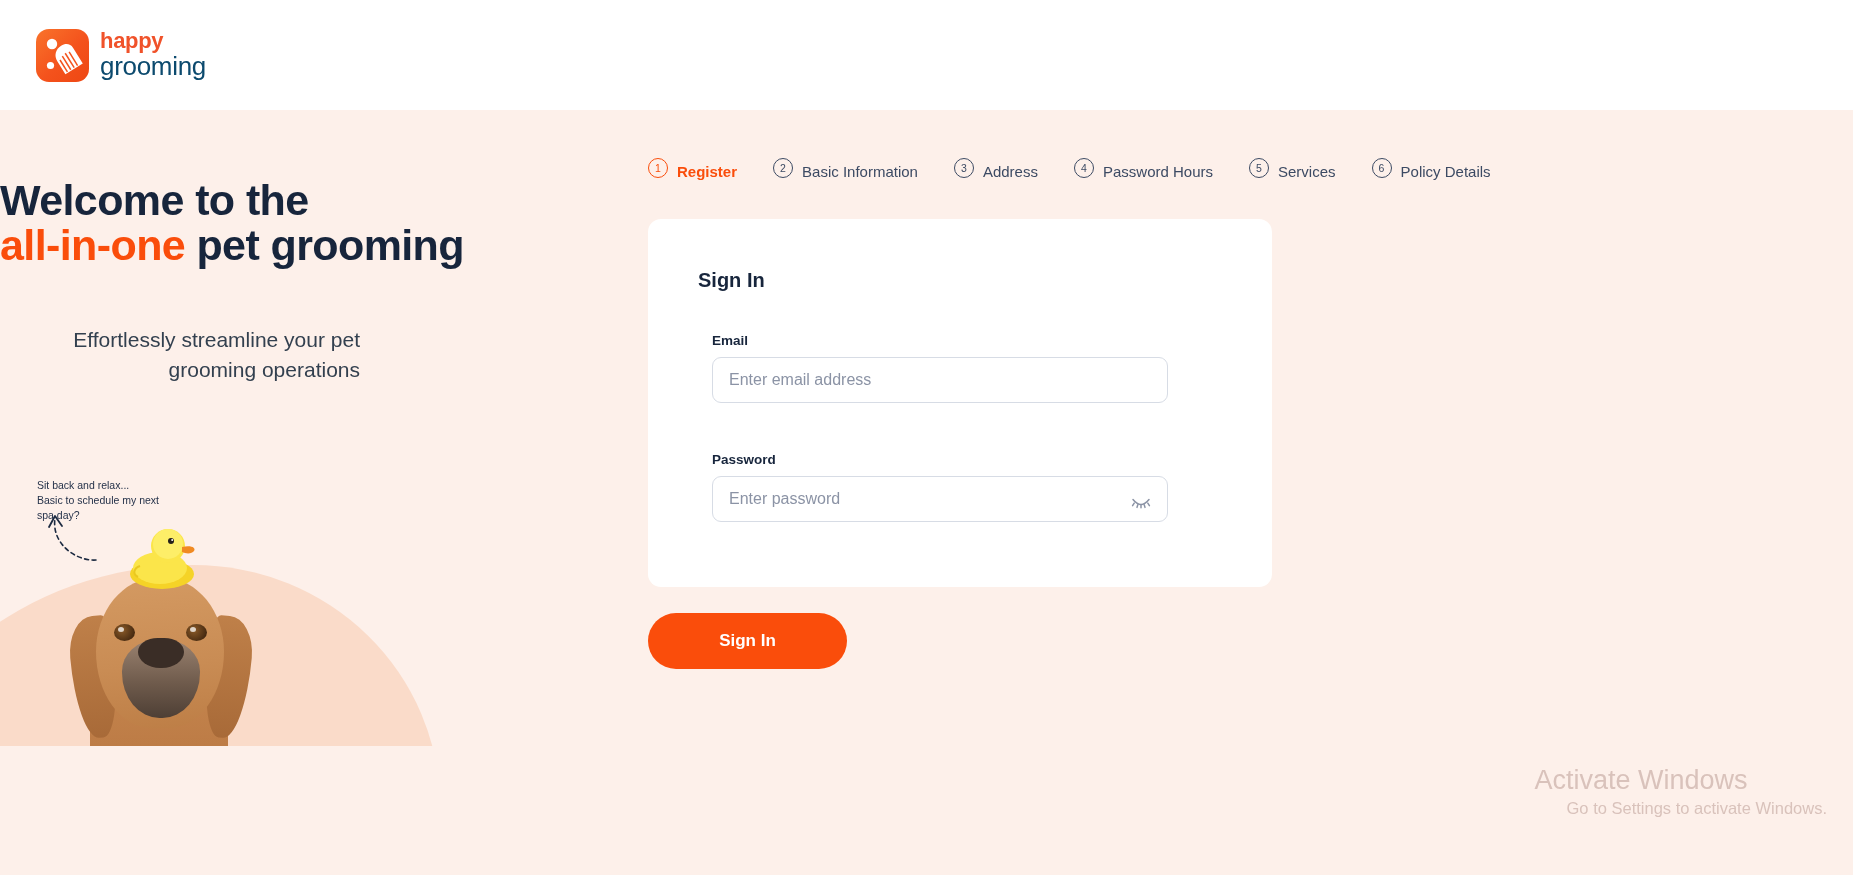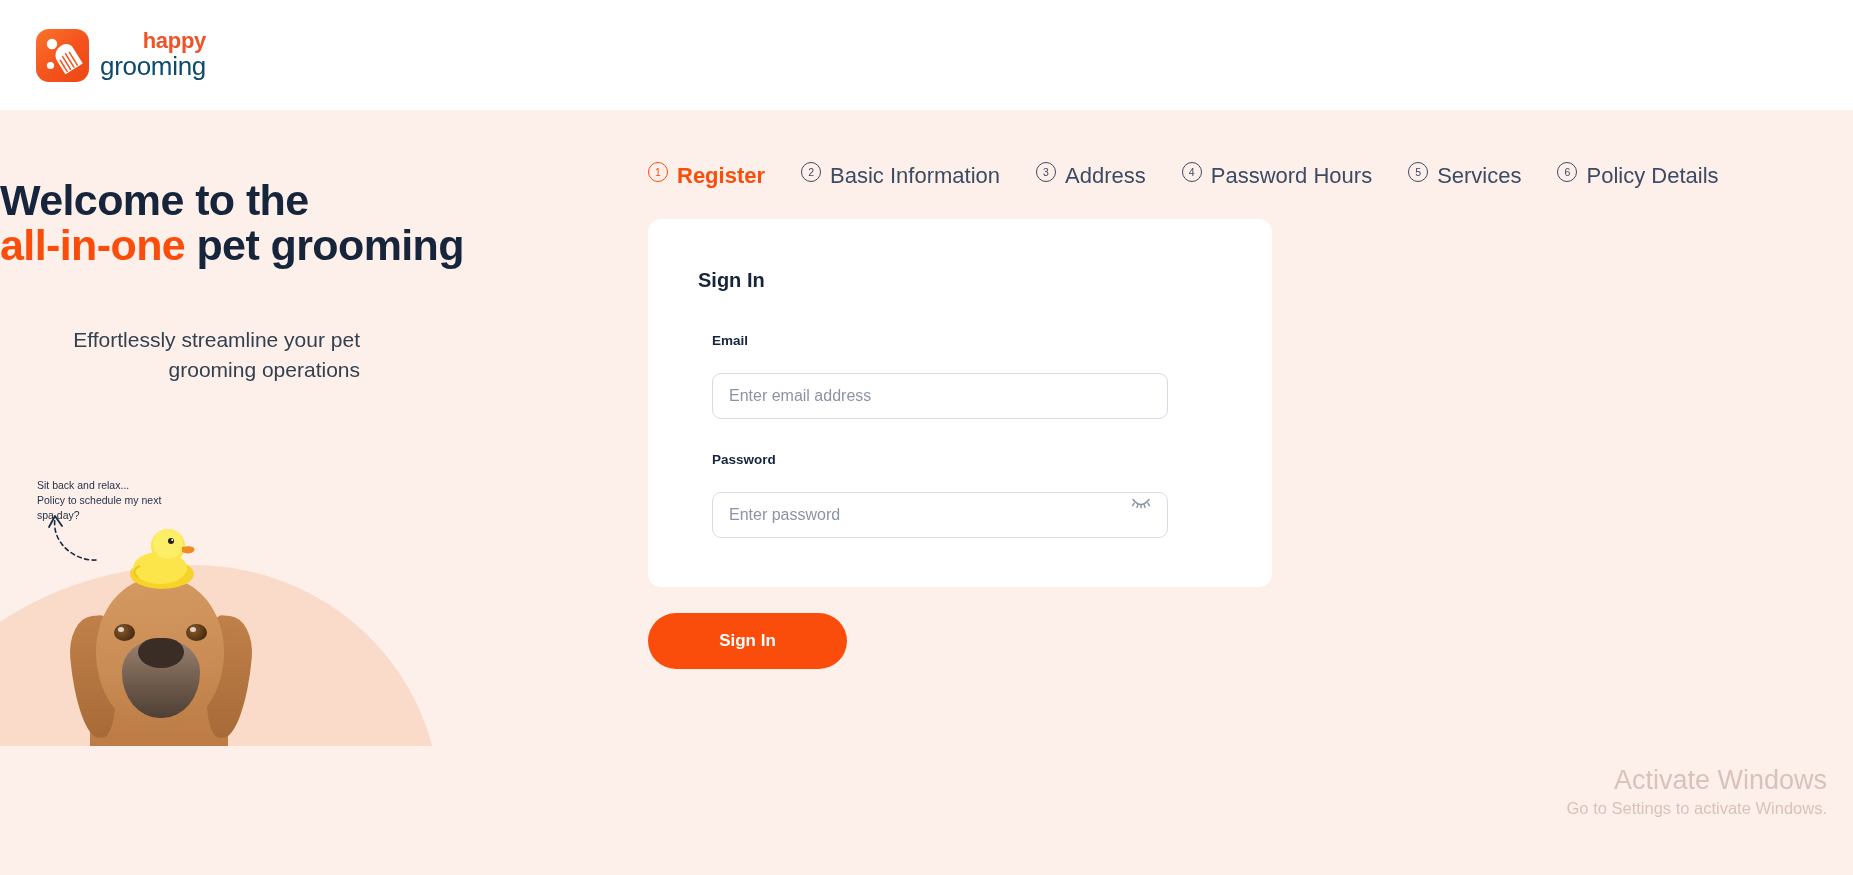--- a/index.html
+++ b/index.html
@@ -40,21 +40,20 @@
     border-radius: 13px;
     background: linear-gradient(135deg, #f9732b 0%, #f4521c 55%, #ee4713 100%);
     position: relative;
     flex: none;
   }
 
   .logo-text {
     display: flex;
     flex-direction: column;
     line-height: 1.02;
-    text-align: right;
   }
   .logo-text .lt1 {
     font-size: 22px;
     font-weight: bold;
     color: #f0522a;
     letter-spacing: -0.3px;
   }
   .logo-text .lt2 {
     font-size: 26px;
     font-weight: normal;
@@ -215,21 +214,21 @@
   .step { display: flex; align-items: center; gap: 9px; white-space: nowrap; }
   .step-num {
     width: 20px; height: 20px;
     border-radius: 50%;
     border: 1.4px solid #3c4a63;
     color: #3c4a63;
     font-size: 10.5px;
     display: flex; align-items: center; justify-content: center;
     flex: none;
   }
-  .step-label { font-size: 22px; color: #3c4a63; margin-top: 8px; }
+  .step-label { font-size: 15px; color: #3c4a63; margin-top: 8px; }
   .step.active .step-num { border-color: #fa4d0b; color: #fa4d0b; }
   .step.active .step-label { color: #fa4d0b; font-weight: bold; }
 
   
   .card {
     position: absolute;
     left: 648px;
     top: 219px;
     width: 624px;
     height: 368px;
@@ -258,21 +257,20 @@
     width: 456px;
     height: 46px;
     border: 1px solid #d7dce5;
     border-radius: 9px;
     background: #ffffff;
     padding: 6px 16px;
     font-size: 16px;
     color: #17253c;
     font-family: "Liberation Sans", sans-serif;
     outline: none;
-    margin-top: 16px;
   }
   .field-input::placeholder { color: #8b93a5; }
   .eye-btn {
     position: absolute;
     right: 14px;
     top: 36px;
     width: 26px; height: 26px;
     display: flex; align-items: center; justify-content: center;
     background: none; border: none; cursor: pointer; padding: 0;
   }
@@ -293,21 +291,20 @@
     cursor: pointer;
     font-family: "Liberation Sans", sans-serif;
     z-index: 10;
   }
 
   
   .watermark {
     position: absolute;
     right: 26px;
     bottom: 55px;
-    text-align: right;
     color: #d9c2bb;
     z-index: 4;
     user-select: none;
   }
   .wm-title { font-size: 27px; line-height: 1.22; font-weight: normal; }
   .wm-sub { font-size: 16.5px; line-height: 1.4; margin-left: 32px; }
 </style>
 </head>
 <body>
 
@@ -338,21 +335,21 @@
   <h1 class="hero-heading">
     <span>Welcome to the</span><br>
     <span class="accent">all-in-one</span><span> pet grooming</span><br>
   </h1>
 
   <p class="hero-sub">Effortlessly streamline your pet grooming operations</p>
 
   <div class="blob"></div>
 
   <div class="caption">Sit back and relax...
-Policy to schedule my next
+Basic to schedule my next
 spa day?</div>
 
   <svg class="caption-arrow" viewBox="0 0 62 56">
     <path d="M56 52 C44 53 26 46 18 30 C15 24 14 17 15 10" fill="none" stroke="#1d2b42" stroke-width="1.6" stroke-dasharray="4 3.5" stroke-linecap="round"></path>
     <path d="M9 19 L15 8 L22 18" fill="none" stroke="#1d2b42" stroke-width="1.8" stroke-linecap="round" stroke-linejoin="round"></path>
   </svg>
 
   <div class="dog">
     <div class="dog-chest"></div>
     <div class="dog-neck"></div>

